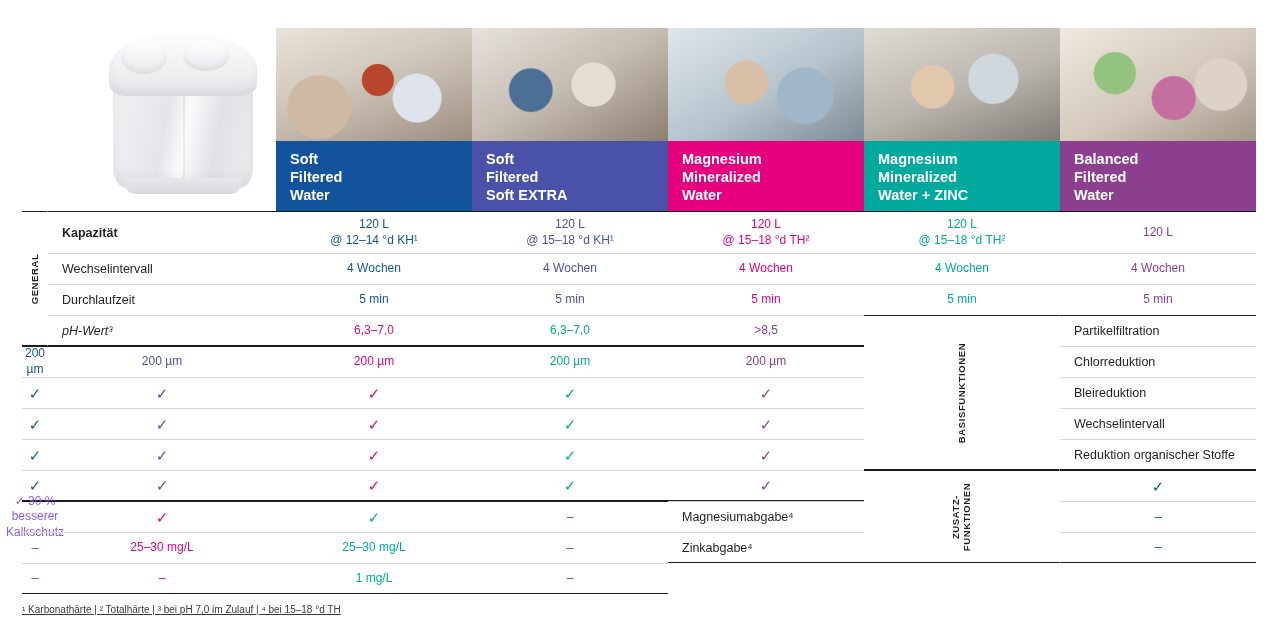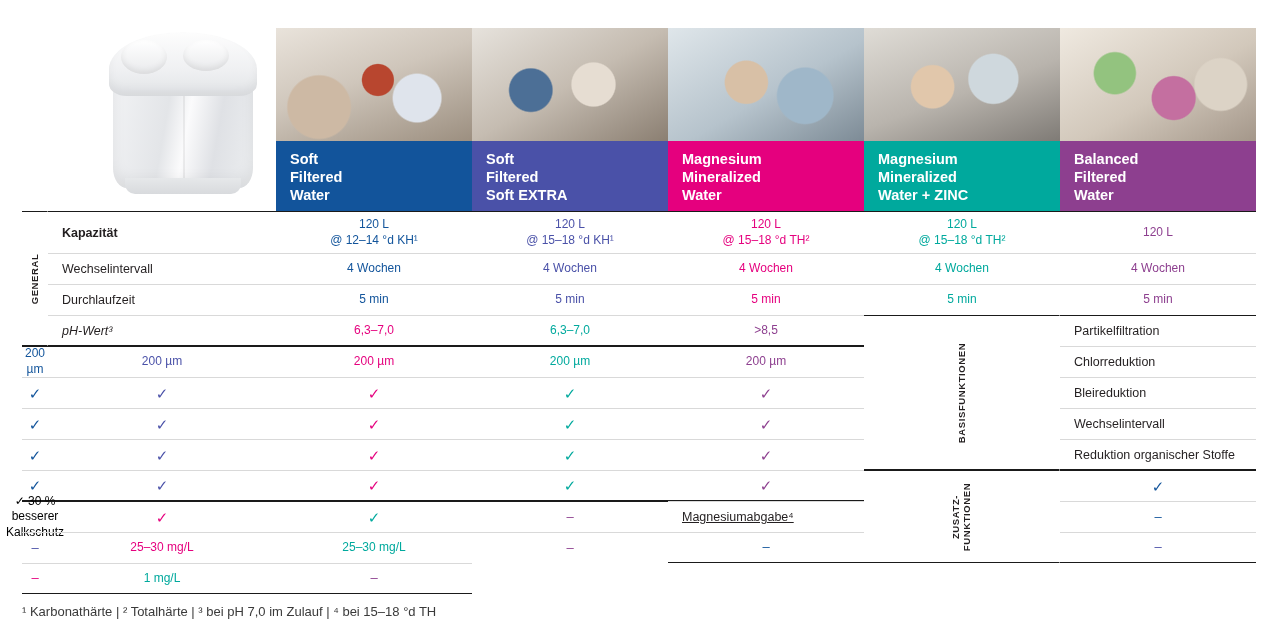--- a/index.html
+++ b/index.html
@@ -148,22 +148,23 @@
     height: 100%;
   }
   .check { font-size: 15px; line-height: 1; }
   .dash { font-size: 13px; }
 
   .r { height: 31px; }
 
   .footnote {
     position: absolute;
     left: 22px; top: 604px;
-    font-size: 13px;
+    font-size: 10px;
     color: #3a3a3a;
+    text-decoration: underline;
   }
 </style>
 </head>
 <body>
 
 <div class="page">
 
   <div class="product-img">
     <div class="cart-body"></div>
     <div class="cart-top"></div>
@@ -471,41 +472,41 @@
           </div>
         </div>
         <div class="side" style="grid-row: span 3; height: 93px; border-top: 1px solid rgb(26, 26, 26); border-bottom: 1px solid rgb(26, 26, 26);">
           <div class="vlabel">ZUSATZ-<br>FUNKTIONEN</div>
         </div>
         <div style="height: 31px; border-top: 1px solid rgb(26, 26, 26); color: rgb(18, 84, 155);">
           <div class="val">
             <div class="check">✓</div>
           </div>
         </div>
-        <div style="height: 31px; border-top: 1px solid rgb(26, 26, 26); color: #000000;">
+        <div style="height: 31px; border-top: 1px solid rgb(26, 26, 26); color: #8b5cf6;">
           <div class="val">
             <div>✓ 30 % besserer Kalkschutz</div>
           </div>
         </div>
         <div style="height: 31px; border-top: 1px solid rgb(26, 26, 26); color: rgb(229, 0, 126);">
           <div class="val">
             <div class="check">✓</div>
           </div>
         </div>
         <div style="height: 31px; border-top: 1px solid rgb(26, 26, 26); color: rgb(0, 169, 157);">
           <div class="val">
             <div class="check">✓</div>
           </div>
         </div>
         <div style="height: 31px; border-top: 1px solid rgb(26, 26, 26); color: rgb(141, 63, 143);">
           <div class="val">
             <div class="dash">–</div>
           </div>
         </div>
-        <div style="height: 31px; border-top: 1px solid rgb(217, 217, 217); text-decoration: underline;">
+        <div style="height: 31px; border-top: 1px solid rgb(217, 217, 217);">
           <div class="rowlabel">Magnesiumabgabe⁴</div>
         </div>
         <div style="height: 31px; border-top: 1px solid rgb(217, 217, 217); color: rgb(18, 84, 155);">
           <div class="val">
             <div class="dash">–</div>
           </div>
         </div>
         <div style="height: 31px; border-top: 1px solid rgb(217, 217, 217); color: rgb(74, 81, 168);">
           <div class="val">
             <div class="dash">–</div>
@@ -518,20 +519,23 @@
         </div>
         <div style="height: 31px; border-top: 1px solid rgb(217, 217, 217); color: rgb(0, 169, 157);">
           <div class="val">
             <div>25–30 mg/L</div>
           </div>
         </div>
         <div style="height: 31px; border-top: 1px solid rgb(217, 217, 217); color: rgb(141, 63, 143);">
           <div class="val">
             <div class="dash">–</div>
           </div>
+        </div>
+        <div style="height: 31px; border-top: 1px solid rgb(217, 217, 217); border-bottom: 1px solid rgb(26, 26, 26);">
+          <div class="rowlabel">Zinkabgabe⁴</div>
         </div>
         <div style="height: 31px; border-top: 1px solid rgb(217, 217, 217); border-bottom: 1px solid rgb(26, 26, 26); color: rgb(18, 84, 155);">
           <div class="val">
             <div class="dash">–</div>
           </div>
         </div>
         <div style="height: 31px; border-top: 1px solid rgb(217, 217, 217); border-bottom: 1px solid rgb(26, 26, 26); color: rgb(74, 81, 168);">
           <div class="val">
             <div class="dash">–</div>
           </div>

